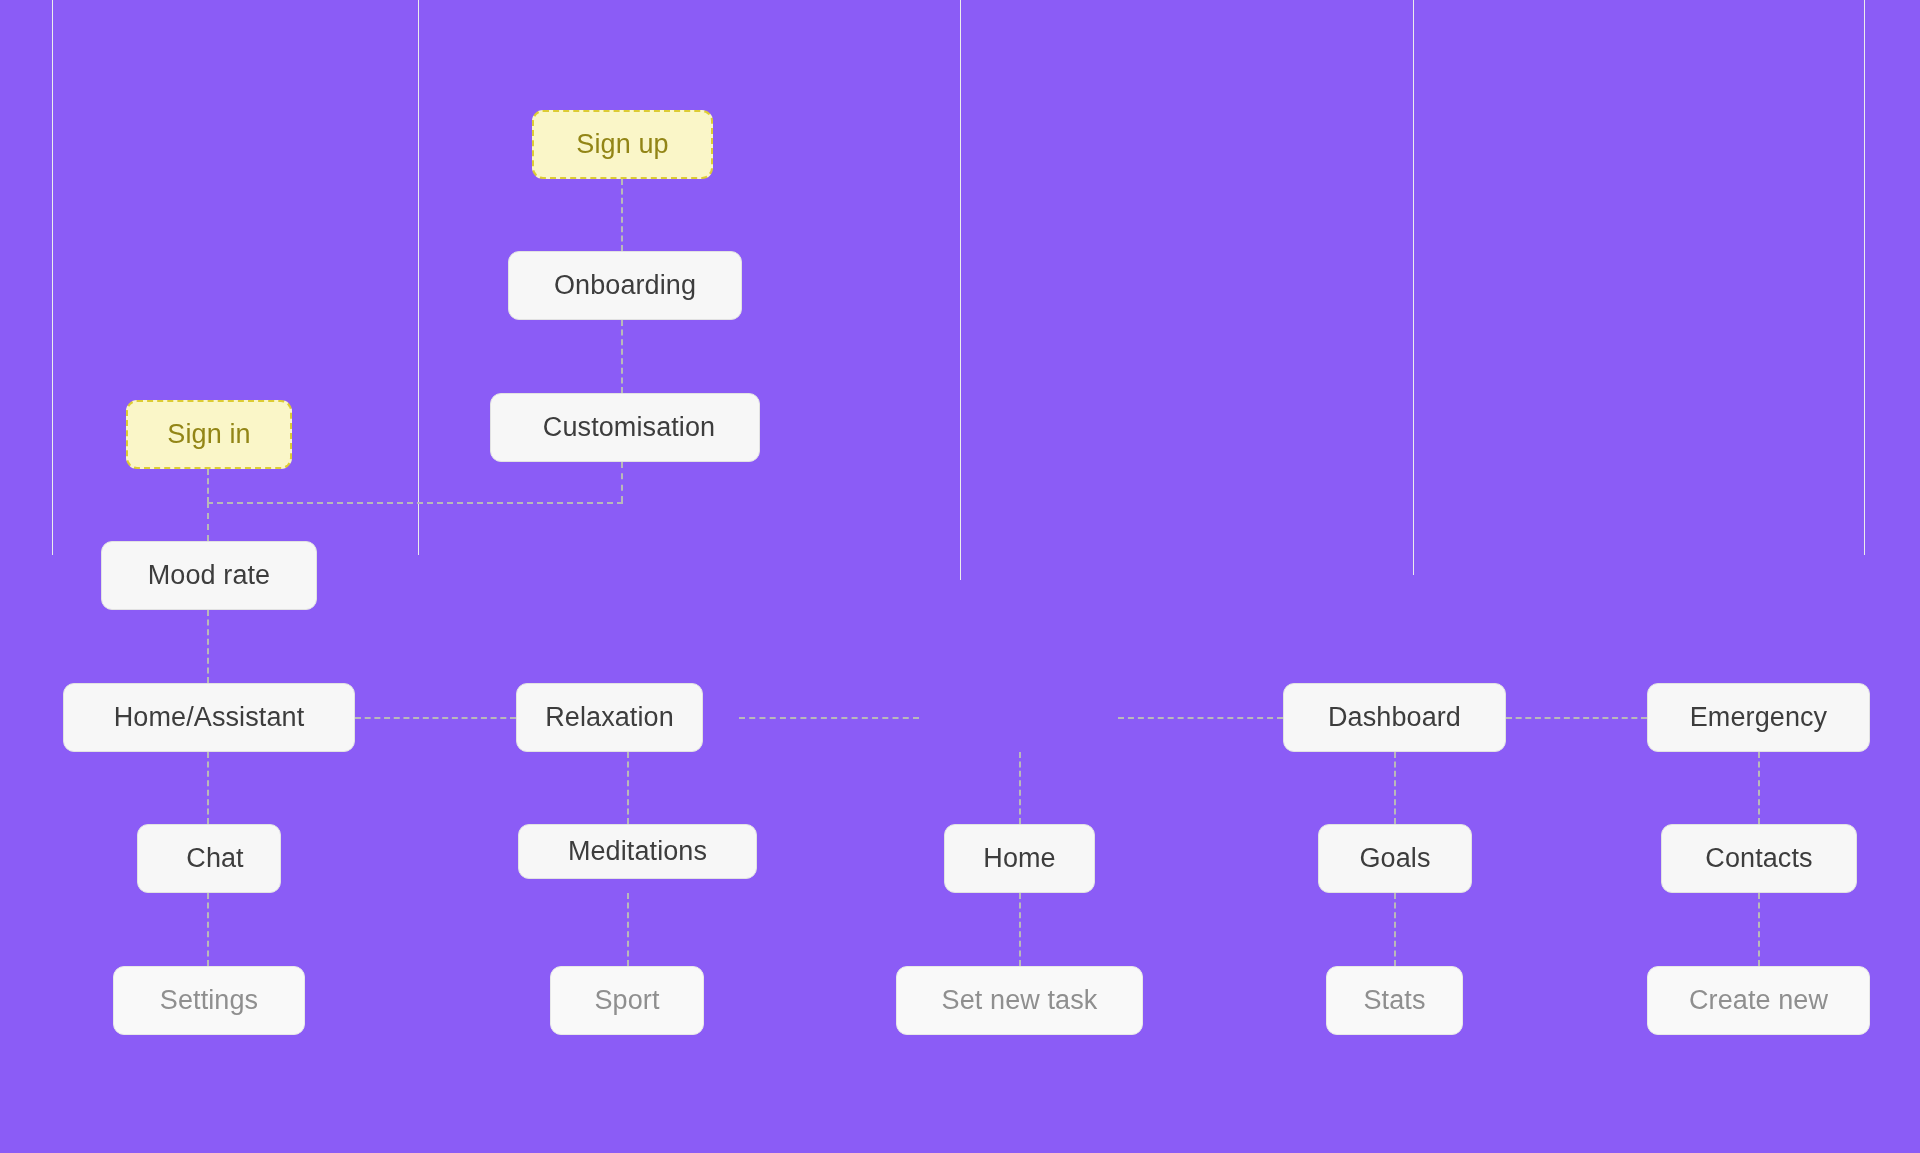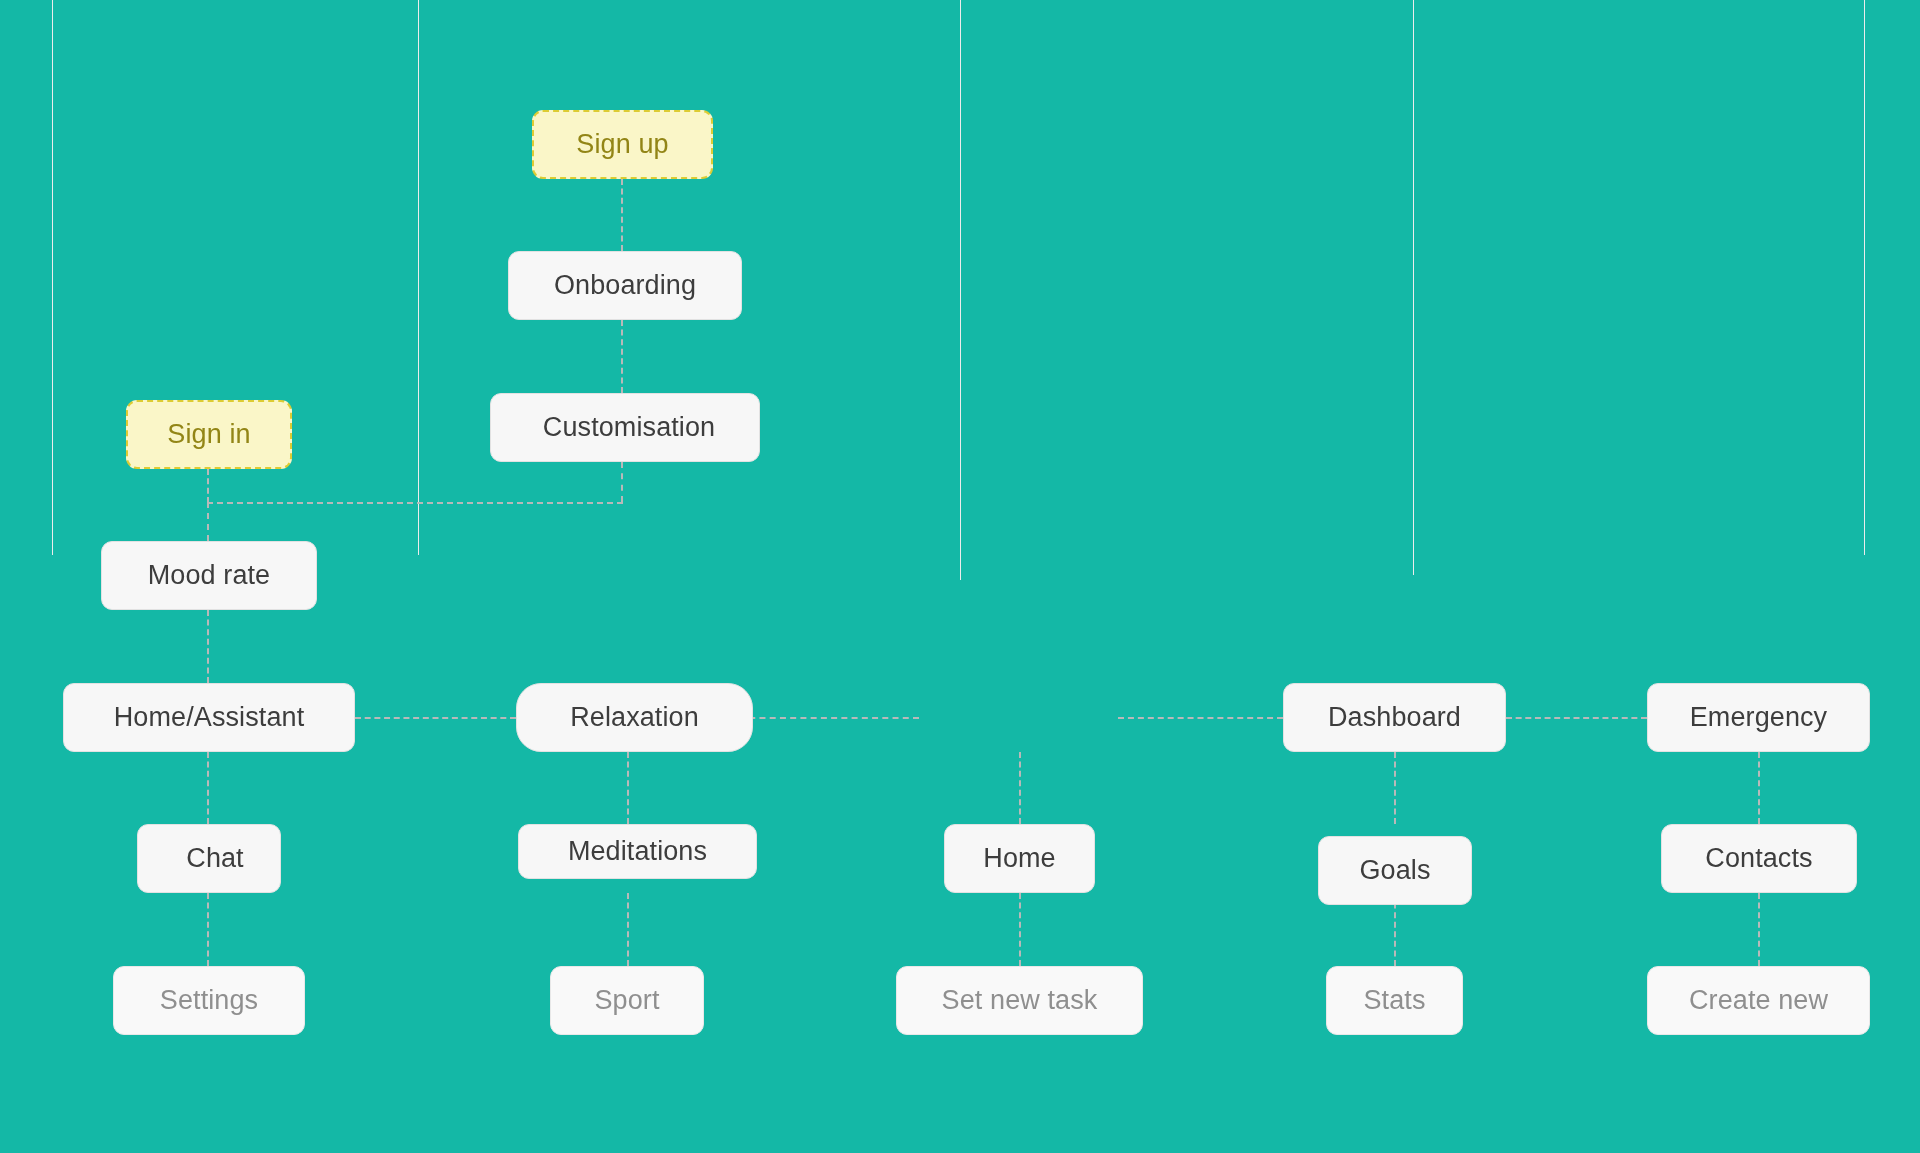--- a/index.html
+++ b/index.html
@@ -6,21 +6,21 @@
   html,body{margin:0;padding:0;}
   body{
     width:1920px;height:1153px;
     background:#ffffff;
     font-family:"Liberation Sans", sans-serif;
     overflow:hidden;
   }
   #canvas{
     position:relative;
     width:1920px;height:1153px;
-    background:#14b8a6;
+    background:#8b5cf6;
   }
 
   
   .guide{
     position:absolute;
     width:1px;
     background:#ececec;
     top:0;
   }
 
@@ -106,28 +106,28 @@
   <div class="conn-v" style="left:1394px; top:893px; height:73px;"></div>
   <div class="conn-v" style="left:1758px; top:893px; height:73px;"></div>
 
   <div class="node highlight" style="left:532px;  top:110px; width:181px; height:69px;">Sign up</div>
   <div class="node" style="left:508px;  top:251px; width:234px; height:69px;">Onboarding</div>
   <div class="node" style="left:490px;  top:393px; width:270px; height:69px;padding-left:8px;">Customisation</div>
   <div class="node highlight" style="left:126px;  top:400px; width:166px; height:69px;">Sign in</div>
   <div class="node" style="left:101px;  top:541px; width:216px; height:69px;">Mood rate</div>
 
   <div class="node" style="left:63px;   top:683px; width:292px; height:69px;">Home/Assistant</div>
-  <div class="node" style="left:516px;  top:683px; width:237px; height:69px;border-radius:25px;">Relaxation</div>
+  <div class="node" style="left:516px;  top:683px; width:187px; height:69px;">Relaxation</div>
   <div class="node" style="left:1283px; top:683px; width:223px; height:69px;">Dashboard</div>
   <div class="node" style="left:1647px; top:683px; width:223px; height:69px;">Emergency</div>
 
   <div class="node" style="left:137px;  top:824px; width:144px; height:69px;padding-left:12px;">Chat</div>
   <div class="node" style="left:508px;  top:824px; width:239px; height:55px;margin-left:10px;">Meditations</div>
   <div class="node" style="left:944px;  top:824px; width:151px; height:69px;">Home</div>
-  <div class="node" style="left:1318px; top:824px; width:154px; height:69px;margin-top:12px;">Goals</div>
+  <div class="node" style="left:1318px; top:824px; width:154px; height:69px;">Goals</div>
   <div class="node" style="left:1661px; top:824px; width:196px; height:69px;">Contacts</div>
 
   <div class="node muted" style="left:113px;  top:966px; width:192px; height:69px;">Settings</div>
   <div class="node muted" style="left:550px;  top:966px; width:154px; height:69px;">Sport</div>
   <div class="node muted" style="left:896px;  top:966px; width:247px; height:69px;">Set new task</div>
   <div class="node muted" style="left:1326px; top:966px; width:137px; height:69px;">Stats</div>
   <div class="node muted" style="left:1647px; top:966px; width:223px; height:69px;">Create new</div>
 
 </div>
 

